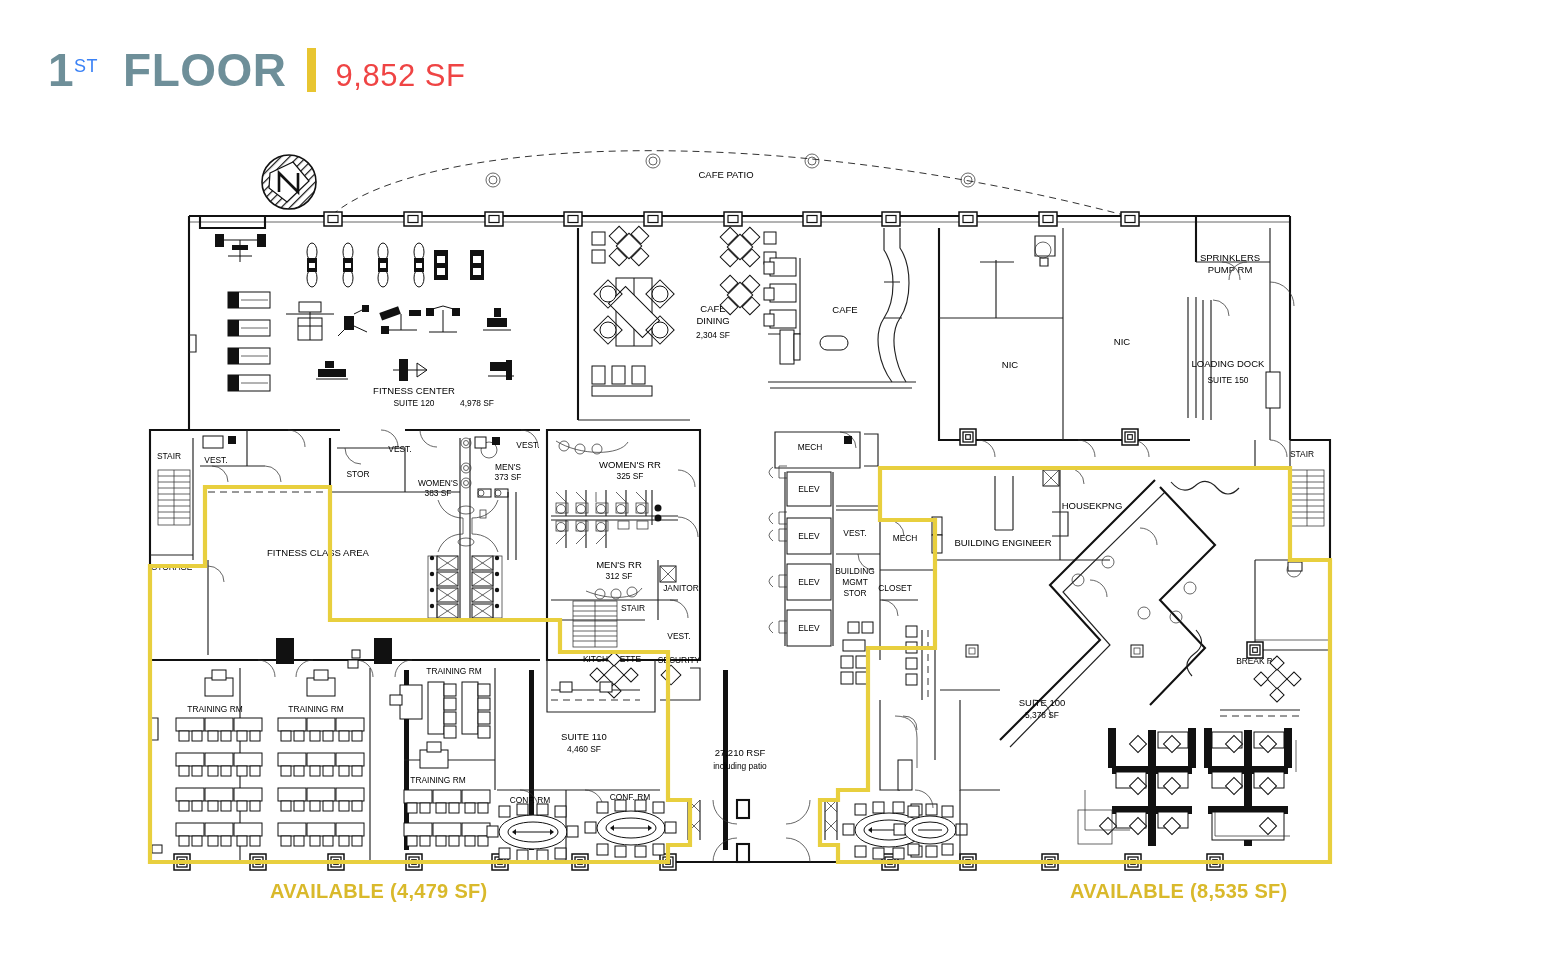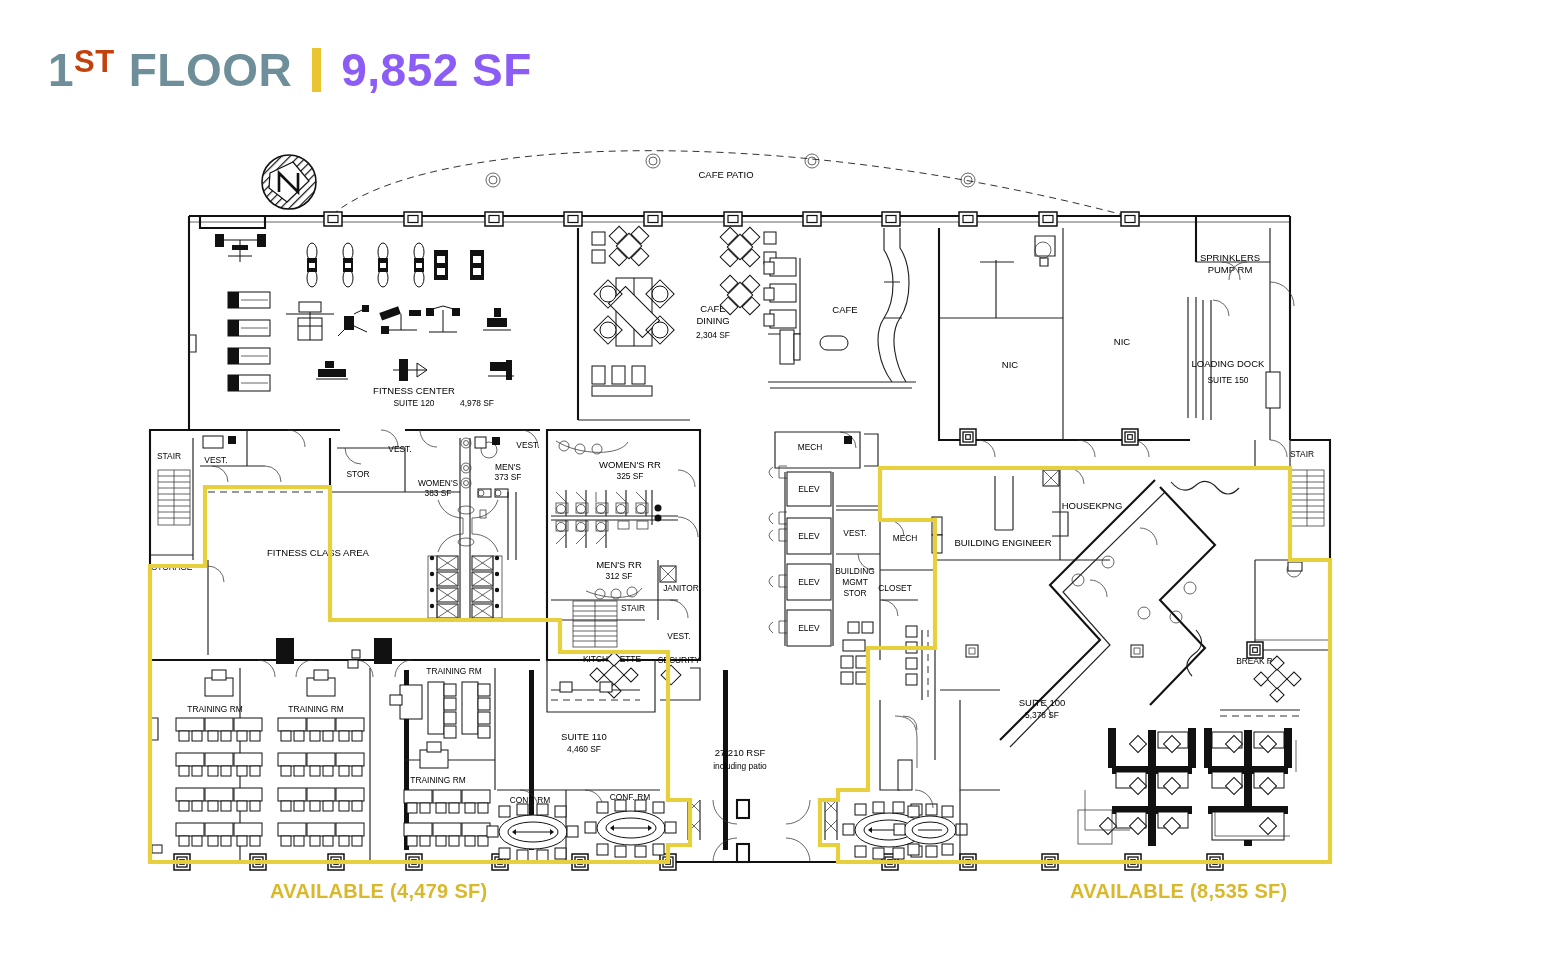--- a/index.html
+++ b/index.html
@@ -4,24 +4,24 @@
 <title>1st Floor Plan</title>
 <style>
   html,body{margin:0;padding:0;background:#ffffff;}
   body{width:1542px;height:970px;font-family:"Liberation Sans",sans-serif;overflow:hidden;}
   #page{position:relative;width:1542px;height:970px;background:#fff;}
 
   
   .title-bar{position:absolute;left:48px;top:42px;display:flex;align-items:baseline;
              font-weight:bold;letter-spacing:.5px;}
   .t-num{font-size:46px;color:#6e8f99;font-weight:bold;line-height:1;}
-  .t-sup{font-size:31px;color:#c2410c;font-weight:bold;vertical-align:super;position:relative;top:-14px;}
-  .t-floor{font-size:46px;color:#6e8f99;font-weight:bold;margin-left:14px;line-height:1;}
+  .t-sup{font-size:18px;color:#3b82f6;font-weight:normal;vertical-align:super;position:relative;top:-14px;}
+  .t-floor{font-size:46px;color:#6e8f99;font-weight:bold;margin-left:25px;line-height:1;}
   .t-pipe{display:inline-block;width:9px;height:44px;background:#e8c531;margin:0 20px;position:relative;top:6px;}
-  .t-sf{font-size:46px;color:#8b5cf6;font-weight:bold;line-height:1;}
+  .t-sf{font-size:31px;color:#ef4444;font-weight:normal;line-height:1;}
 
   
   .avail{position:absolute;color:#d9b92b;font-size:20px;font-weight:bold;letter-spacing:.3px;white-space:nowrap;margin-left:48px;}
   #avail-left{left:222px;top:880px;}
   #avail-right{left:1022px;top:880px;}
 
   
   #plan{position:absolute;left:0;top:0;width:1542px;height:970px;}
   text{font-family:"Liberation Sans",sans-serif;fill:#000;}
   .rl{font-size:9.5px;text-anchor:middle;}      

